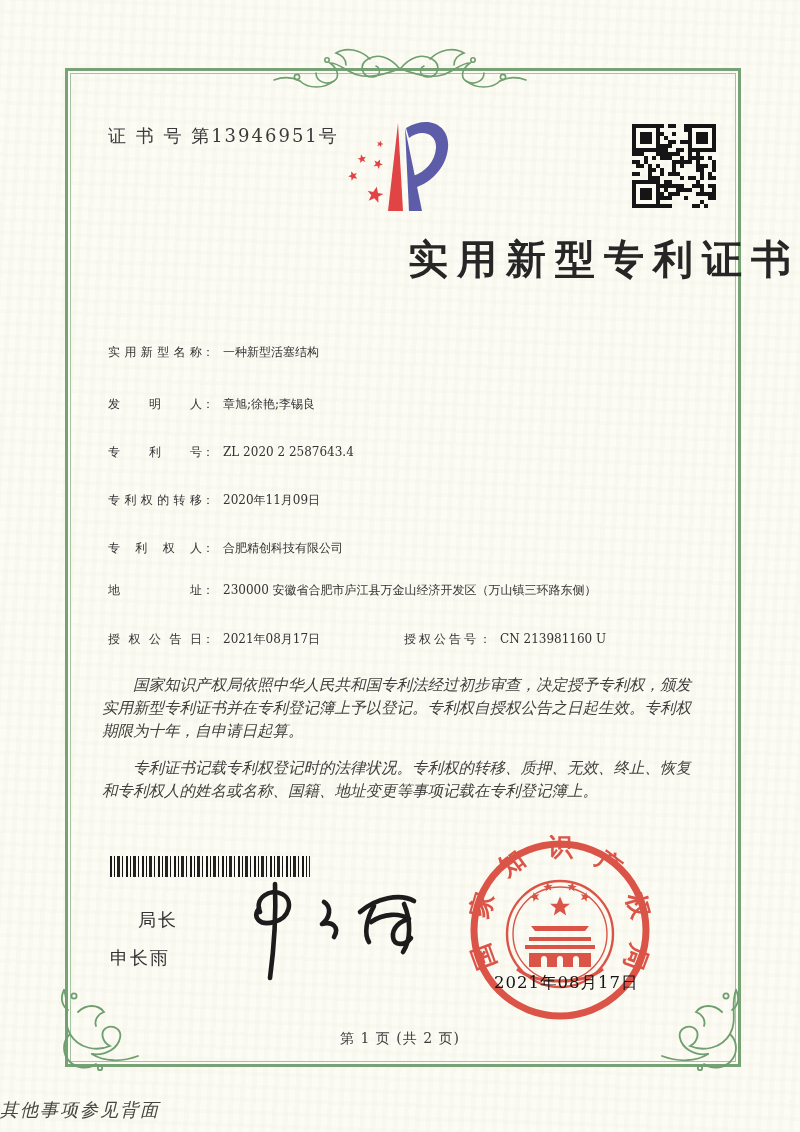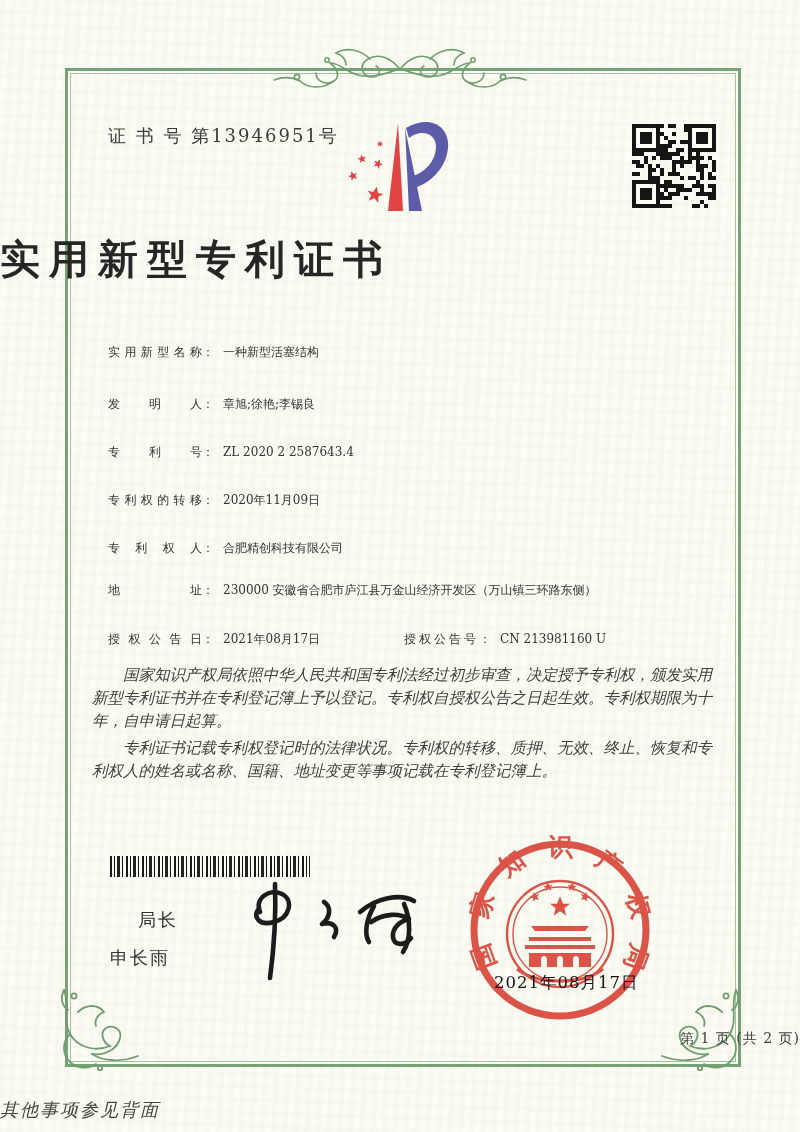--- a/index.html
+++ b/index.html
@@ -13,41 +13,41 @@
   }
   .border-frame{
     position:absolute;left:65px;top:68px;width:670px;height:993px;
     border:3px solid #76a276;
     box-shadow:inset 0 0 0 2px #fcfbf4, inset 0 0 0 3px #a3c4a3;
   }
   .cert-no{position:absolute;left:108px;top:124px;font-size:18px;letter-spacing:2px;color:#3a3a3a;}
   .logo-box{position:absolute;left:338px;top:118px;width:112px;height:100px;}
   .qr-box{position:absolute;left:630px;top:122px;width:88px;height:88px;}
   .title{
-    position:absolute;left:0;top:232px;width:800px;text-align:left;
+    position:absolute;left:0;top:232px;width:800px;text-align:right;
     font-size:40px;font-weight:bold;letter-spacing:9px;color:#262626;
   }
   .frow{position:absolute;left:108px;width:620px;font-size:12px;color:#333;line-height:24px;display:flex;}
   .flabel{display:inline-block;width:94px;text-align:justify;text-align-last:justify;flex:none;}
   .fcolon{flex:none;margin-right:9px;}
   .fvalue{max-width:436px;}
   .grant-pair2{position:absolute;left:282px;top:0;display:flex;margin-left:14px;}
   .grant-pair2 .flabel2{letter-spacing:3px;margin-right:0;}
   .paras{position:absolute;left:88px;top:660px;width:628px;font-size:15.5px;line-height:23px;color:#40413e;font-style:italic;}
-  .paras p{margin:4px;text-indent:2em;}
+  .paras p{margin:14px;text-indent:2em;}
   .barcode{
     position:absolute;left:110px;top:856px;width:200px;height:21px;
     background:repeating-linear-gradient(90deg,#191919 0 2px,transparent 2px 4px,#101010 4px 5px,transparent 5px 7px,#222 7px 10px,transparent 10px 12px,#141414 12px 13px,transparent 13px 16px);
   }
   .sig-title{position:absolute;left:110px;top:908px;font-size:18px;color:#333;letter-spacing:2px;margin-left:28px;}
   .sig-name{position:absolute;left:110px;top:946px;font-size:18px;color:#333;letter-spacing:2px;}
   .sig-script{position:absolute;left:228px;top:876px;width:190px;height:112px;}
   .seal{position:absolute;left:465px;top:835px;width:190px;height:190px;}
   .seal-date{position:absolute;left:494px;top:972px;width:160px;font-size:16.5px;color:#141414;letter-spacing:1px;z-index:3;}
-  .page-num{position:absolute;left:0;top:1030px;width:800px;text-align:right;font-size:14px;color:#3c3c3c;letter-spacing:1px;}
+  .page-num{position:absolute;left:0;top:1030px;width:800px;text-align:center;font-size:14px;color:#3c3c3c;letter-spacing:1px;}
   .back-note{position:absolute;left:0;top:1078px;width:800px;text-align:left;font-size:18px;color:#44453f;font-style:italic;letter-spacing:2px;margin-top:20px;}
   .orn-top{position:absolute;left:268px;top:40px;width:264px;height:58px;}
   .orn-bl{position:absolute;left:50px;top:984px;width:96px;height:96px;}
   .orn-br{position:absolute;left:654px;top:984px;width:96px;height:96px;transform:scaleX(-1);}
 </style>
 </head>
 <body>
 
 <div class="page">
 

